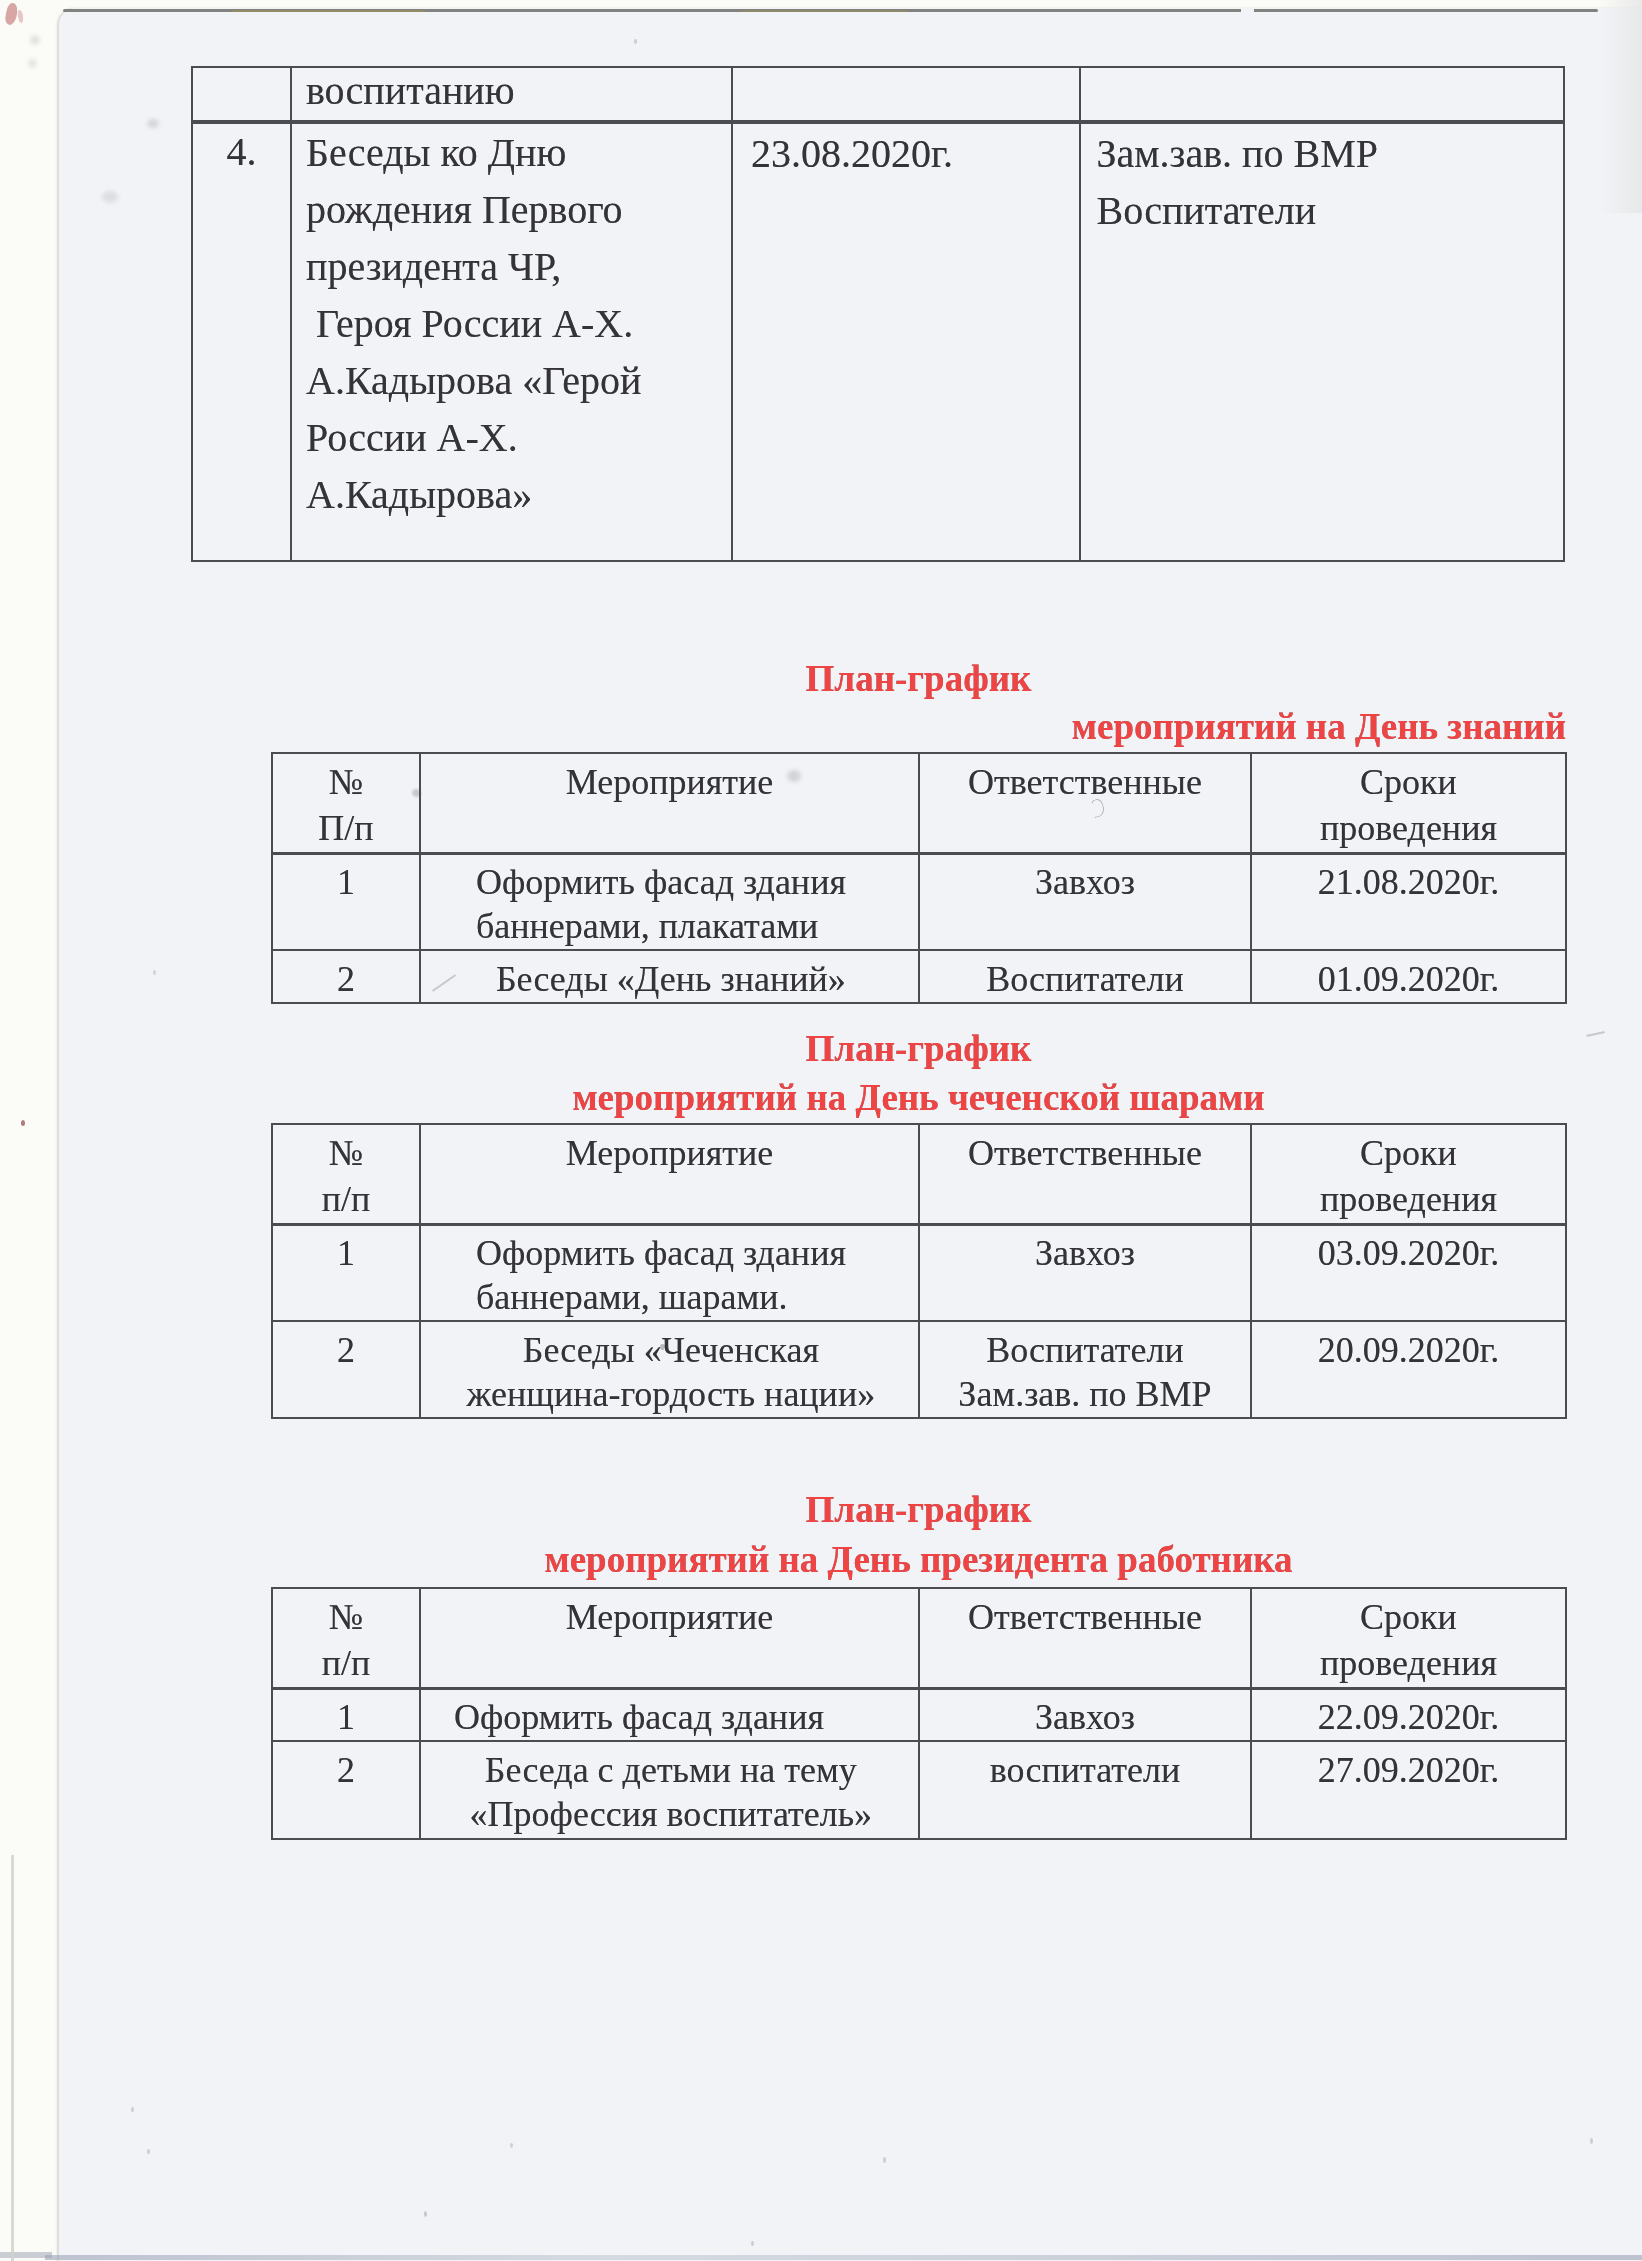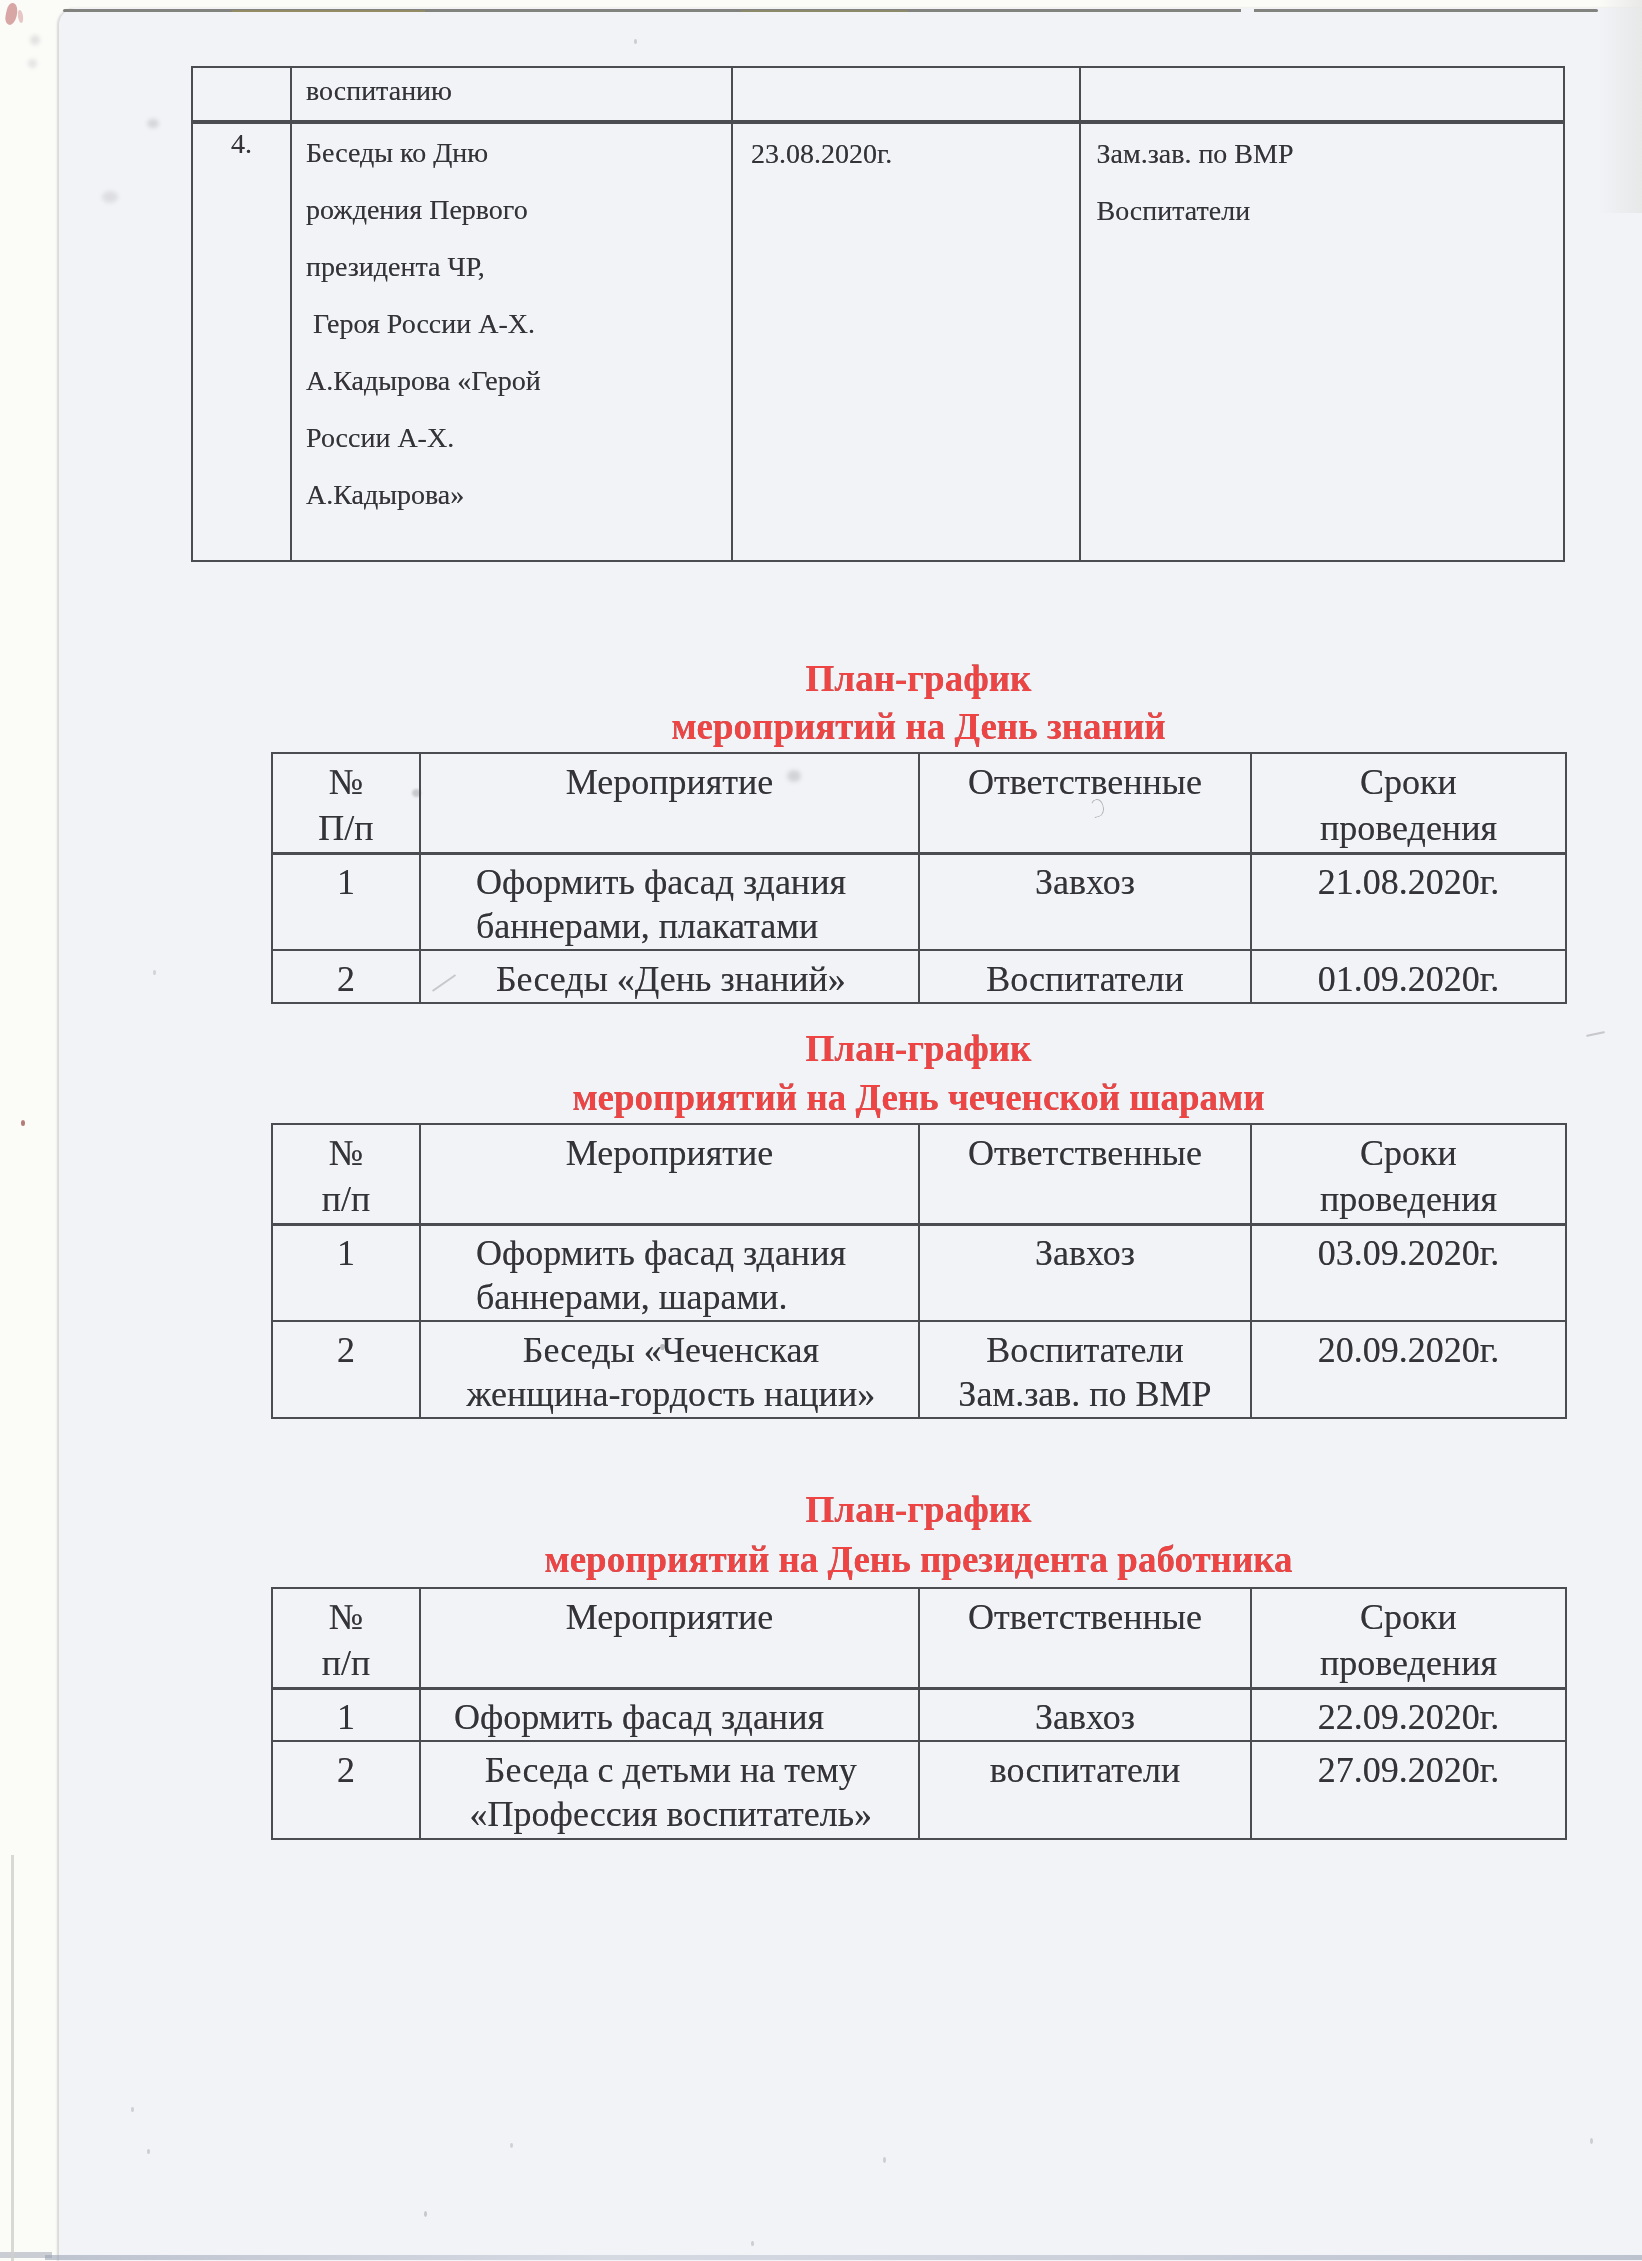--- a/index.html
+++ b/index.html
@@ -38,42 +38,42 @@
   .scratch-1{position:absolute;left:430px;top:982px;width:28px;height:1.9px;background:#9c9ca2;opacity:.5;transform:rotate(-35deg);}
   .scratch-2{position:absolute;left:1586px;top:1033px;width:19.3px;height:1.9px;background:#9c9ca2;opacity:.5;
              transform:rotate(-12deg);border-radius:1.3px;}
   
   table{border-collapse:collapse;table-layout:fixed;position:absolute;
         font-family:"Liberation Serif","DejaVu Serif",serif;}
   td,th{border:2.6px solid #4b4b52;vertical-align:top;white-space:pre-line;
         font-weight:normal;color:#333338;text-shadow:0 0 0.6px rgba(45,45,50,.55);}
   
   .cont{left:191px;top:66px;width:1372px;}
-  .cont td{font-size:28px;}
+  .cont td{font-size:40px;}
   .cont tr.cr1 td{height:47px;border-bottom-width:4.5px;}
   .cont tr.cr2 td{height:431px;}
   .cont td.c-num{text-align:center;padding-top:3.9px;}
   .cont td.c-act{padding:0 11.6px 0 14px;line-height:57px;}
   .cont tr.cr1 td.c-act{line-height:40px;padding-top:2.6px;}
   .cont td.c-date{padding:1.3px 0 0 18px;line-height:57px;}
   .cont td.c-resp{padding:1.3px 0 0 15.5px;line-height:57px;}
   
   .plan{left:271px;width:1295px;}
   .plan th{font-size:36px;line-height:46px;padding-top:5.2px;text-align:center;border-bottom-width:3.9px;}
   .plan td{font-size:36px;line-height:44px;padding-top:5.2px;text-align:center;}
   .plan td.p-act{padding-left:7.7px;padding-right:5px;}
   .plan tr.pr1 td.p-act{text-align:left;padding-left:55px;}
   #plan3 tr.pr1 td.p-act{padding-left:33px;}
   #plan1{top:752px;} #plan1 tr.hdr{height:90px;} #plan1 tr.pr1{height:87px;} #plan1 tr.pr2{height:46px;}
   #plan2{top:1123px;} #plan2 tr.hdr{height:87px;} #plan2 tr.pr1{height:89px;} #plan2 tr.pr2{height:90px;}
   #plan3{top:1587px;} #plan3 tr.hdr{height:88px;} #plan3 tr.pr1{height:50px;} #plan3 tr.pr2{height:98px;}
   
   .title-line{position:absolute;left:271px;width:1295px;text-align:center;
               font-size:37px;font-weight:bold;color:#ef4444;text-shadow:0 0 0.6px rgba(40,40,45,.6);}
-  #t1a{top:657px;} #t1b{top:705px;}
+  #t1a{top:657px;} #t1b{top:705px;text-align:right;}
   #t2a{top:1027px;} #t2b{top:1076px;}
   #t3a{top:1488px;} #t3b{top:1538px;}
 </style>
 </head>
 <body>
 
 <div class="scan">
   <div class="paper"></div>
 
   <div class="top-edge-line"></div>

